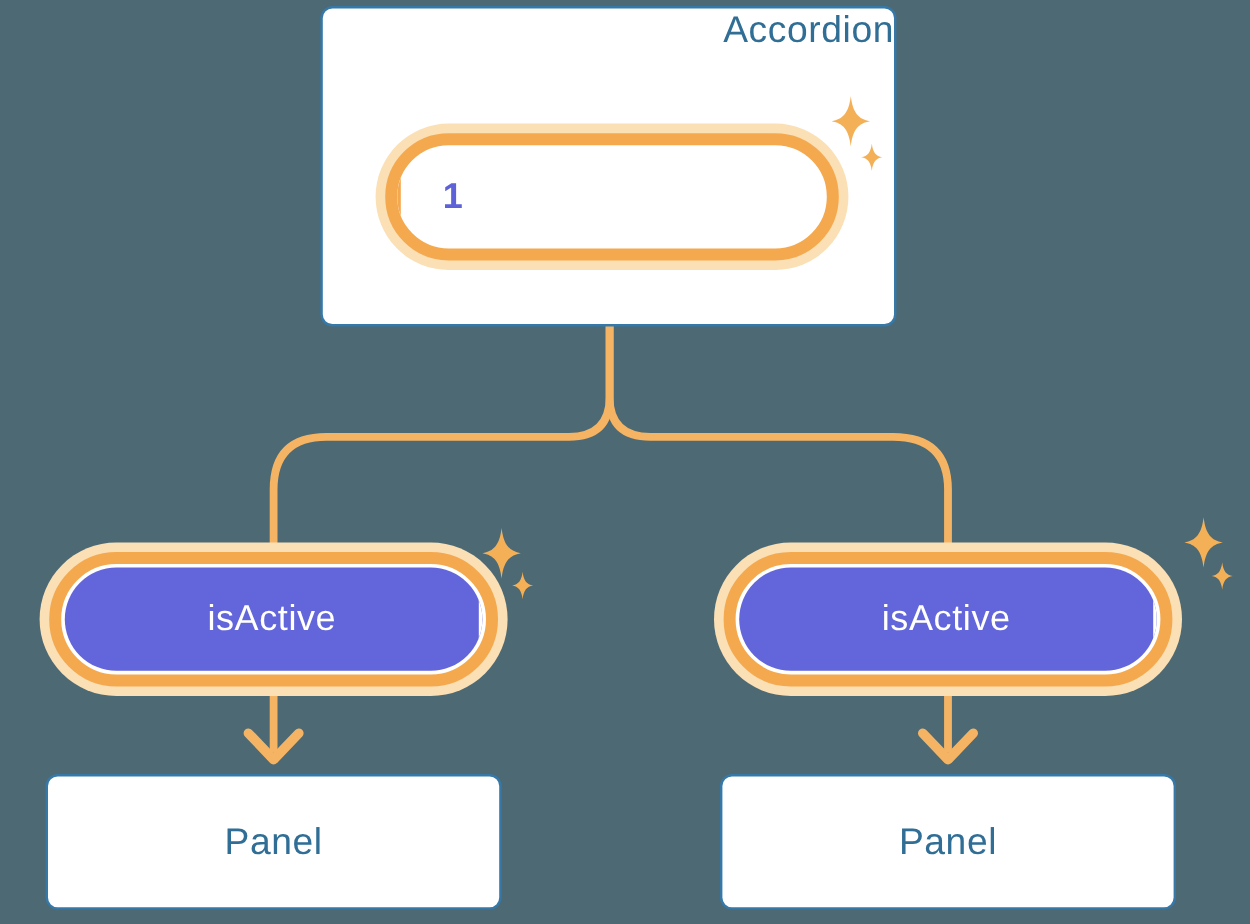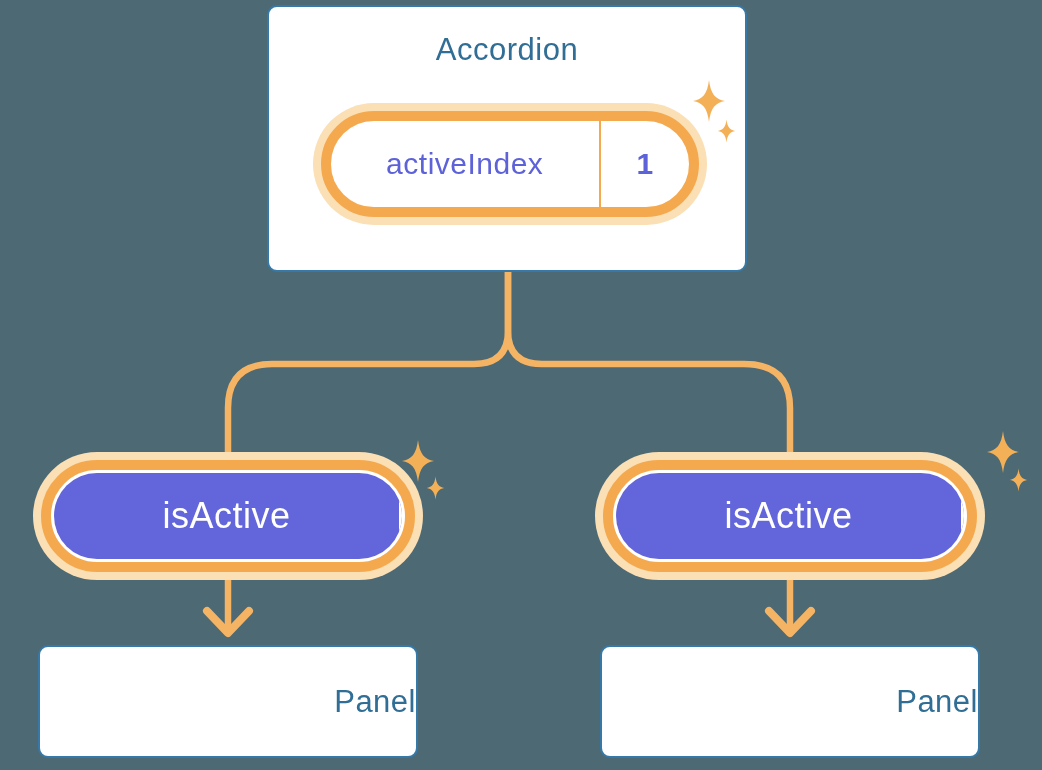--- a/index.html
+++ b/index.html
@@ -34,29 +34,28 @@
   
   .component-card{
     position:absolute;
     background:#ffffff;
     border:2.5px solid var(--card-border,#3679A9);
     border-radius:10px;
     box-sizing:border-box;
   }
   .card-accordion{left:267px;top:5px;width:480px;height:267px;}
   .card-title{
-    margin-top:25px;
-    text-align:center;
+    text-align:right;
     font-size:31px;
     color:var(--blue-text,#306E96);
     letter-spacing:0.5px;
   }
   .panel-card{
     width:380px;height:113px;top:645px;
-    display:flex;align-items:center;justify-content:flex-end;
+    display:flex;align-items:center;justify-content:center;
   }
   .panel-left{left:38px;}
   .panel-right{left:600px;}
   .panel-label{
     font-size:31px;
     color:var(--blue-text,#306E96);
     letter-spacing:0.5px;
   }
   
   .pill-glow{
@@ -95,21 +94,21 @@
   .cell-value{font-weight:bold;}
   .pill-state .cell-value{width:88px;}
   .pill-core .cell-value{width:148px;}
   .pill-divider-orange{
     width:2.5px;background:var(--ring-orange,#F5A94F);
   }
   .pill-divider-white{
     width:3px;background:#ffffff;
   }
   .state-text{font-size:30px;color:var(--purple-text,#5E62D9);letter-spacing:0.5px;}
-  .prop-text{font-size:36px;color:#ffffff;letter-spacing:0.5px;}
+  .prop-text{font-size:30px;color:#ffffff;letter-spacing:0.5px;}
   .sparkle{position:absolute;pointer-events:none;}
   .sparkle path{fill:var(--sparkle,#F4B057);}
 </style>
 </head>
 <body>
 
 <div class="canvas">
 
   <svg class="connectors" viewBox="0 0 1042 770">
     <path class="connector-path" d="M508,270 L508,331 Q508,364 474,364 L272,364 Q228,364 228,408 L228,624"></path>
@@ -117,21 +116,20 @@
     <path class="arrowhead-path" d="M207,611 L228,633 L249,611"></path>
     <path class="arrowhead-path" d="M769,611 L790,633 L811,611"></path>
   </svg>
 
   <div class="component-card card-accordion">
     <div class="card-title">Accordion</div>
   </div>
 
   <div class="pill-glow pill-state">
     <div class="pill-ring">
-      <div class="pill-cell cell-key state-text">activeIndex</div>
       <div class="pill-divider-orange"></div>
       <div class="pill-cell cell-value state-text">1</div>
     </div>
   </div>
 
   <div class="pill-glow pill-prop-left">
     <div class="pill-ring has-core">
       <div class="pill-core">
         <div class="pill-cell cell-key prop-text">isActive</div>
         <div class="pill-divider-white"></div>

